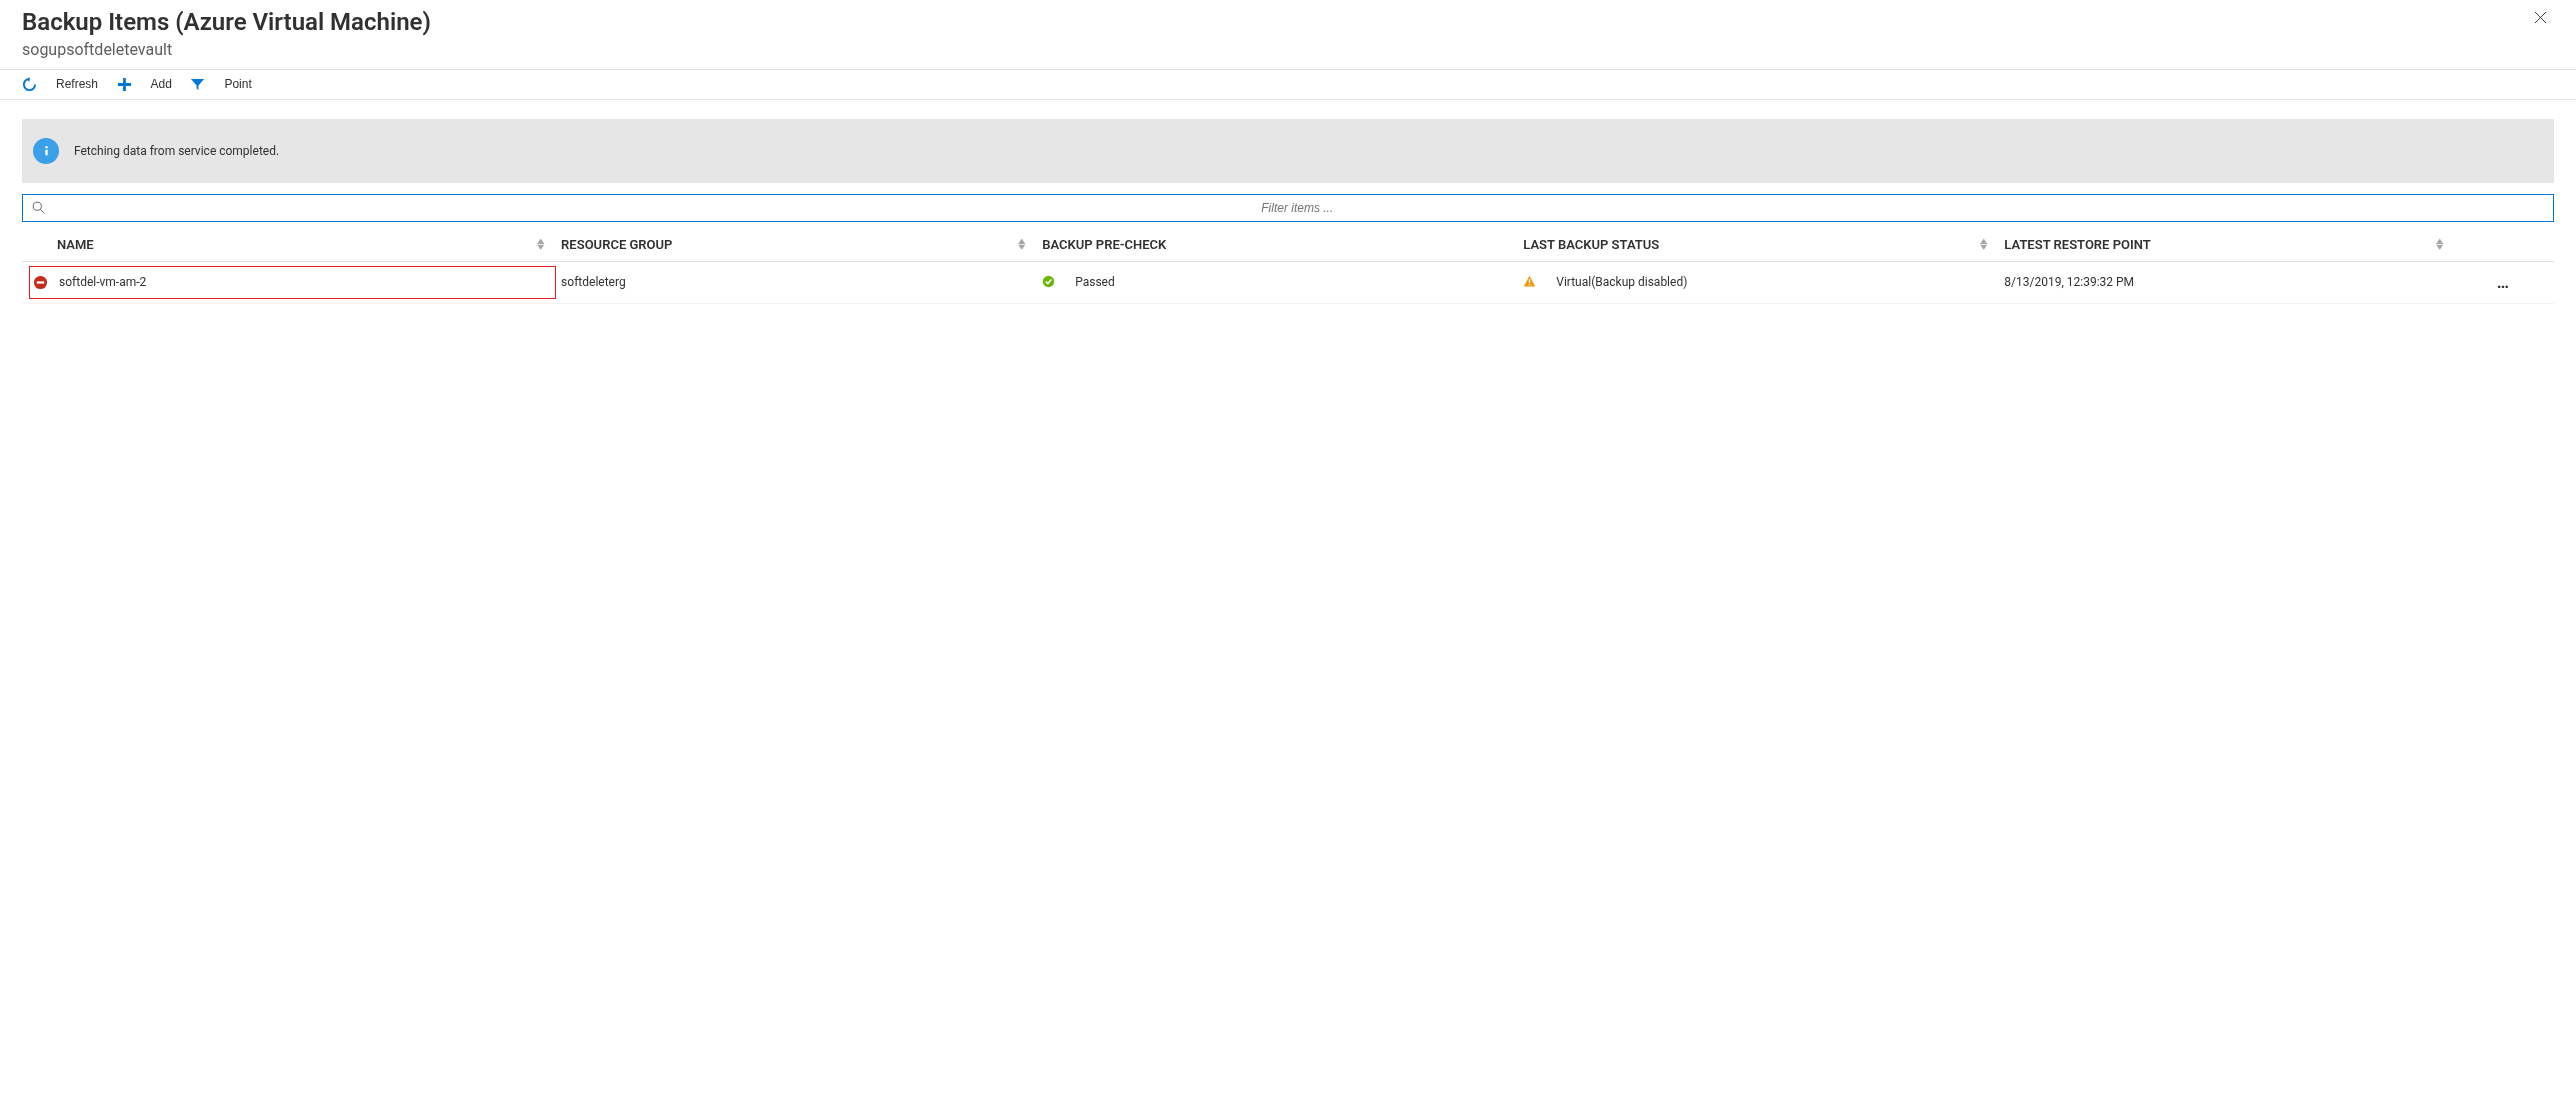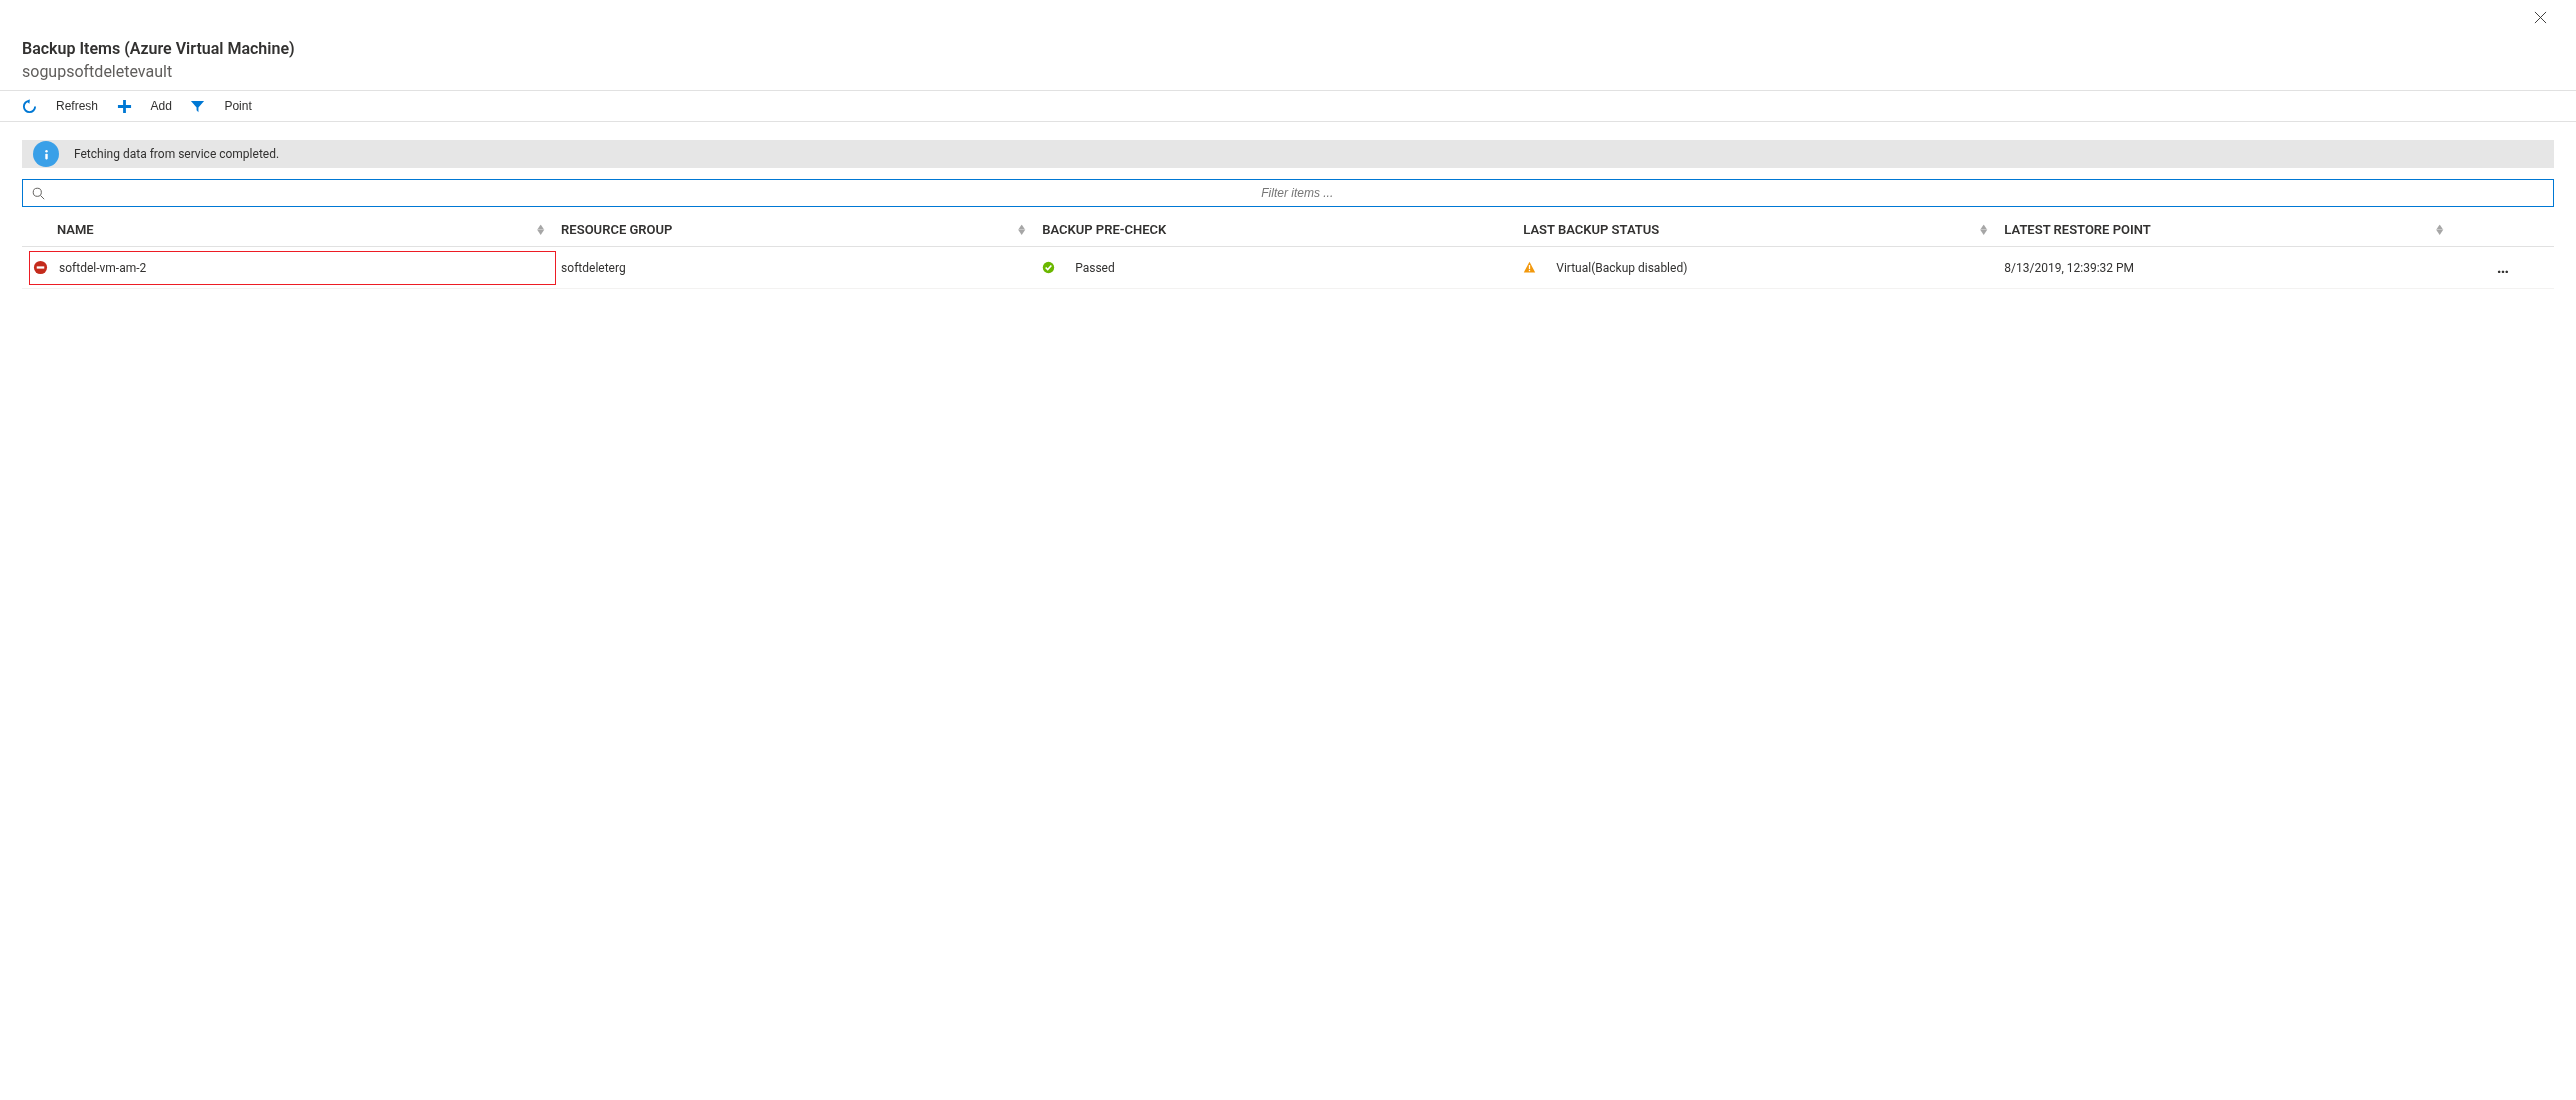--- a/index.html
+++ b/index.html
@@ -14,25 +14,24 @@
       font-size: 12px;
     }
     .blade-header {
       padding: 7.4px 22px 9.2px 22px;
       border-bottom: 0.9px solid #e1e1e1;
       display: flex;
       justify-content: space-between;
       align-items: flex-start;
     }
     .blade-title {
-      font-size: 16px;
+      font-size: 24px;
       font-weight: 600;
       color: #323130;
       line-height: 1.3;
-      margin-top: 32px;
     }
     .blade-subtitle {
       font-size: 16px;
       color: #605e5c;
       margin-top: 1.8px;
     }
     .close-btn {
       font-size: 16.6px;
       color: #605e5c;
       cursor: pointer;
@@ -61,21 +60,21 @@
       display: inline-flex;
       align-items: center;
     }
     .content-area {
       padding: 18.5px 22px;
     }
     .notification-bar {
       background: #e6e6e6;
       display: flex;
       align-items: center;
-      padding: 1px 11px;
+      padding: 19px 11px;
       margin-bottom: 11px;
       gap: 15px;
     }
     .info-circle {
       width: 26px;
       height: 26px;
       border-radius: 50%;
       background: #3aa0e8;
       display: flex;
       align-items: center;

